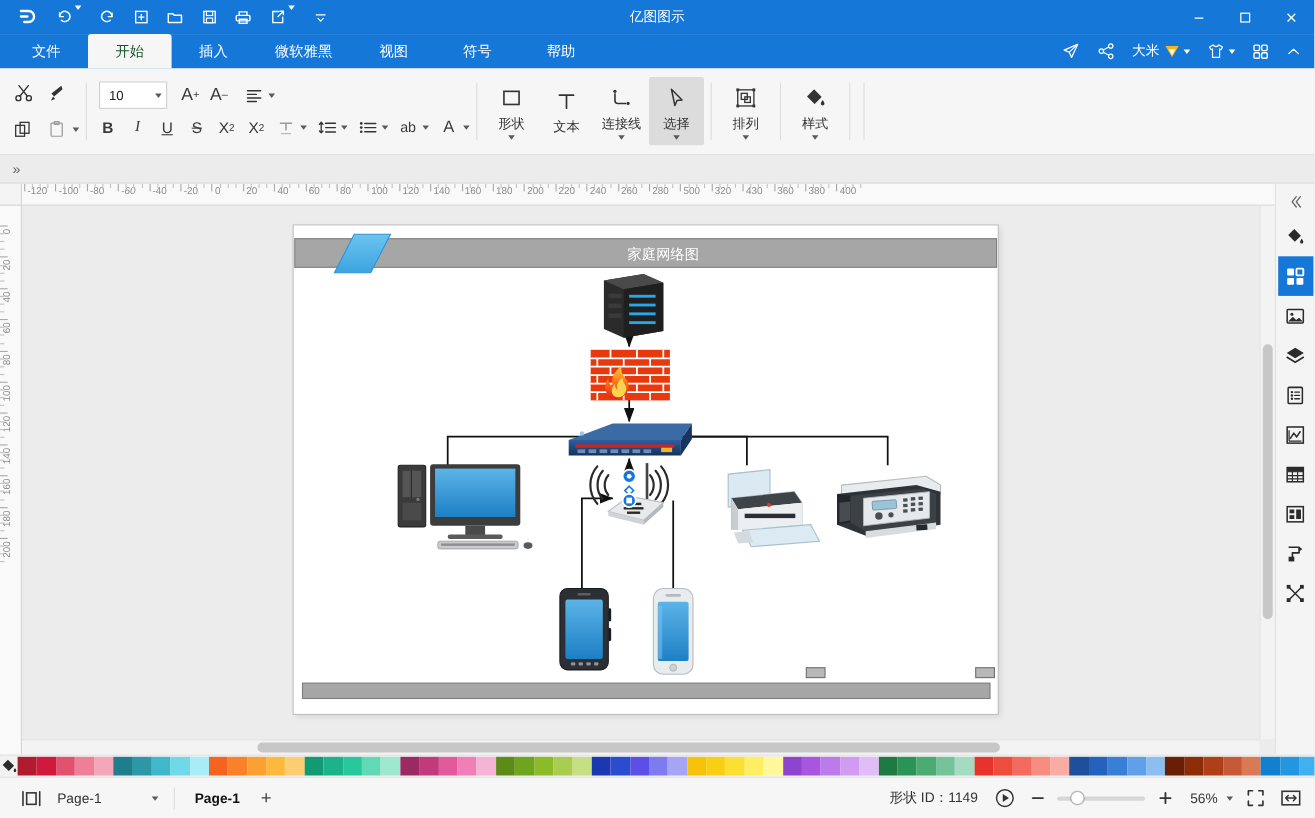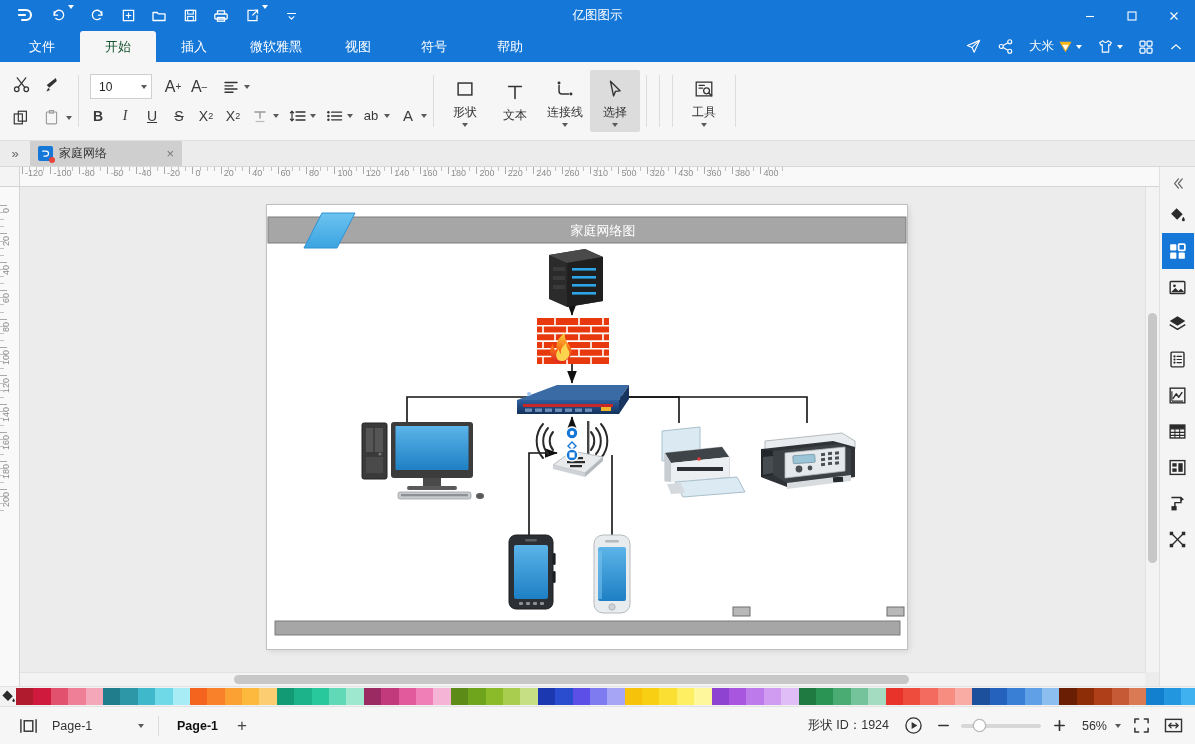--- a/index.html
+++ b/index.html
@@ -449,55 +449,61 @@
               <path d="M7 3.5l10.5 10.5-5 .6-2.1 5z" stroke="#333" stroke-width="1.5" fill="none" stroke-linejoin="round"></path>
             </svg>
         </div>
         <div class="lbl">选择</div>
         <span class="caretd"></span>
       </div>
     </div>
 
     <div class="vsep"></div>
 
-
-    <div class="vsep"></div>
-
-
-    <div class="vsep"></div>
-
     <div class="rgroup">
       <div class="bigbtn">
         <div class="gl">
           <svg width="22" height="22" viewBox="0 0 24 24">
-              <rect x="3.5" y="4.5" width="17" height="15" stroke="#333" stroke-width="1.4" fill="none"></rect>
-              <path d="M6.5 8h6M6.5 11h4" stroke="#333" stroke-width="1.2" stroke-linecap="round"></path>
-              <circle cx="14.8" cy="14" r="3.2" stroke="#333" stroke-width="1.4" fill="none"></circle>
-              <path d="M17.2 16.4l3 3" stroke="#333" stroke-width="1.6" stroke-linecap="round"></path>
+              <rect x="4" y="4" width="16" height="16" stroke="#333" stroke-width="1.3" fill="none"></rect>
+              <rect x="7.5" y="7.5" width="6" height="6" stroke="#333" stroke-width="1.3" fill="none"></rect>
+              <rect x="11" y="11" width="5.5" height="5.5" stroke="#333" stroke-width="1.3" fill="none"></rect>
+              <rect x="2.6" y="2.6" width="2.8" height="2.8" fill="#333"></rect>
+              <rect x="18.6" y="2.6" width="2.8" height="2.8" fill="#333"></rect>
+              <rect x="2.6" y="18.6" width="2.8" height="2.8" fill="#333"></rect>
+              <rect x="18.6" y="18.6" width="2.8" height="2.8" fill="#333"></rect>
             </svg>
         </div>
-        <div class="lbl">工具</div>
+        <div class="lbl">排列</div>
         <span class="caretd"></span>
       </div>
     </div>
+
+    <div class="vsep"></div>
+
+    <div class="rgroup">
+      <div class="bigbtn">
+        <div class="gl">
+          <svg width="22" height="22" viewBox="0 0 24 24">
+              <path d="M11 3.5l7.5 7.5-7 7-7.5-7.5z" fill="#333"></path>
+              <path d="M19.5 14c1.3 2 1.8 3 1.8 3.8a1.8 1.8 0 1 1-3.6 0c0-.8.5-1.8 1.8-3.8z" fill="#333"></path>
+            </svg>
+        </div>
+        <div class="lbl">样式</div>
+        <span class="caretd"></span>
+      </div>
+    </div>
+
+    <div class="vsep"></div>
+
 
     <div class="vsep"></div>
   </div>
 
   <div class="docbar">
     <div class="expander">»</div>
-    <div class="doctab">
-      <span class="dicon">
-        <svg width="10" height="10" viewBox="0 0 12 12">
-            <path d="M2 2.5h4a3 3 0 0 1 0 6H3.5" stroke="#fff" stroke-width="1.5" fill="none" stroke-linecap="round"></path>
-          </svg>
-      </span>
-      <span>家庭网络</span>
-      <span class="x">×</span>
-    </div>
   </div>
 
   <div class="workspace">
     <div class="editor">
 
       <div class="ruler-corner"></div>
       <div class="hruler" id="hruler">
           <div class="tickmaj" style="left: 2px;"></div>
           <div class="ticklbl" style="left: 5px;">-120</div>
           <div class="tickmin" style="left: 9.1px;"></div>
@@ -592,21 +598,21 @@
           <div class="ticklbl" style="left: 516.2px;">240</div>
           <div class="tickmin" style="left: 520.3px;"></div>
           <div class="tickmin" style="left: 527.4px;"></div>
           <div class="tickmin" style="left: 534.5px;"></div>
           <div class="tickmaj" style="left: 541.6px;"></div>
           <div class="ticklbl" style="left: 544.6px;">260</div>
           <div class="tickmin" style="left: 548.7px;"></div>
           <div class="tickmin" style="left: 555.8px;"></div>
           <div class="tickmin" style="left: 562.9px;"></div>
           <div class="tickmaj" style="left: 570px;"></div>
-          <div class="ticklbl" style="left: 573px;">310</div>
+          <div class="ticklbl" style="left: 573px;">280</div>
           <div class="tickmin" style="left: 577.1px;"></div>
           <div class="tickmin" style="left: 584.2px;"></div>
           <div class="tickmin" style="left: 591.3px;"></div>
           <div class="tickmaj" style="left: 598.4px;"></div>
           <div class="ticklbl" style="left: 601.4px;">500</div>
           <div class="tickmin" style="left: 605.5px;"></div>
           <div class="tickmin" style="left: 612.6px;"></div>
           <div class="tickmin" style="left: 619.7px;"></div>
           <div class="tickmaj" style="left: 626.8px;"></div>
           <div class="ticklbl" style="left: 629.8px;">320</div>
@@ -1096,21 +1102,21 @@
       <div class="pagesel">
         <span>Page-1</span>
         <span class="caretd" style="margin-left:auto"></span>
       </div>
       <div class="sb-sep"></div>
       <div class="pagetab">Page-1</div>
       <div class="addpage">+</div>
     </div>
     <div class="sb-right">
       <div class="shapeid">
-        <span>形状 ID：</span><span>1924</span>
+        <span>形状 ID：</span><span>1149</span>
       </div>
       <div class="sbicon">
         <svg width="19" height="19" viewBox="0 0 20 20">
             <circle cx="10" cy="10" r="8" stroke="#333" stroke-width="1.4" fill="none"></circle>
             <path d="M8 6.2l6 3.8-6 3.8z" fill="#333"></path>
           </svg>
       </div>
       <div class="zbtn">
         <svg width="13" height="13" viewBox="0 0 14 14">
             <path d="M2 7h10" stroke="#333" stroke-width="1.8" stroke-linecap="round"></path>

